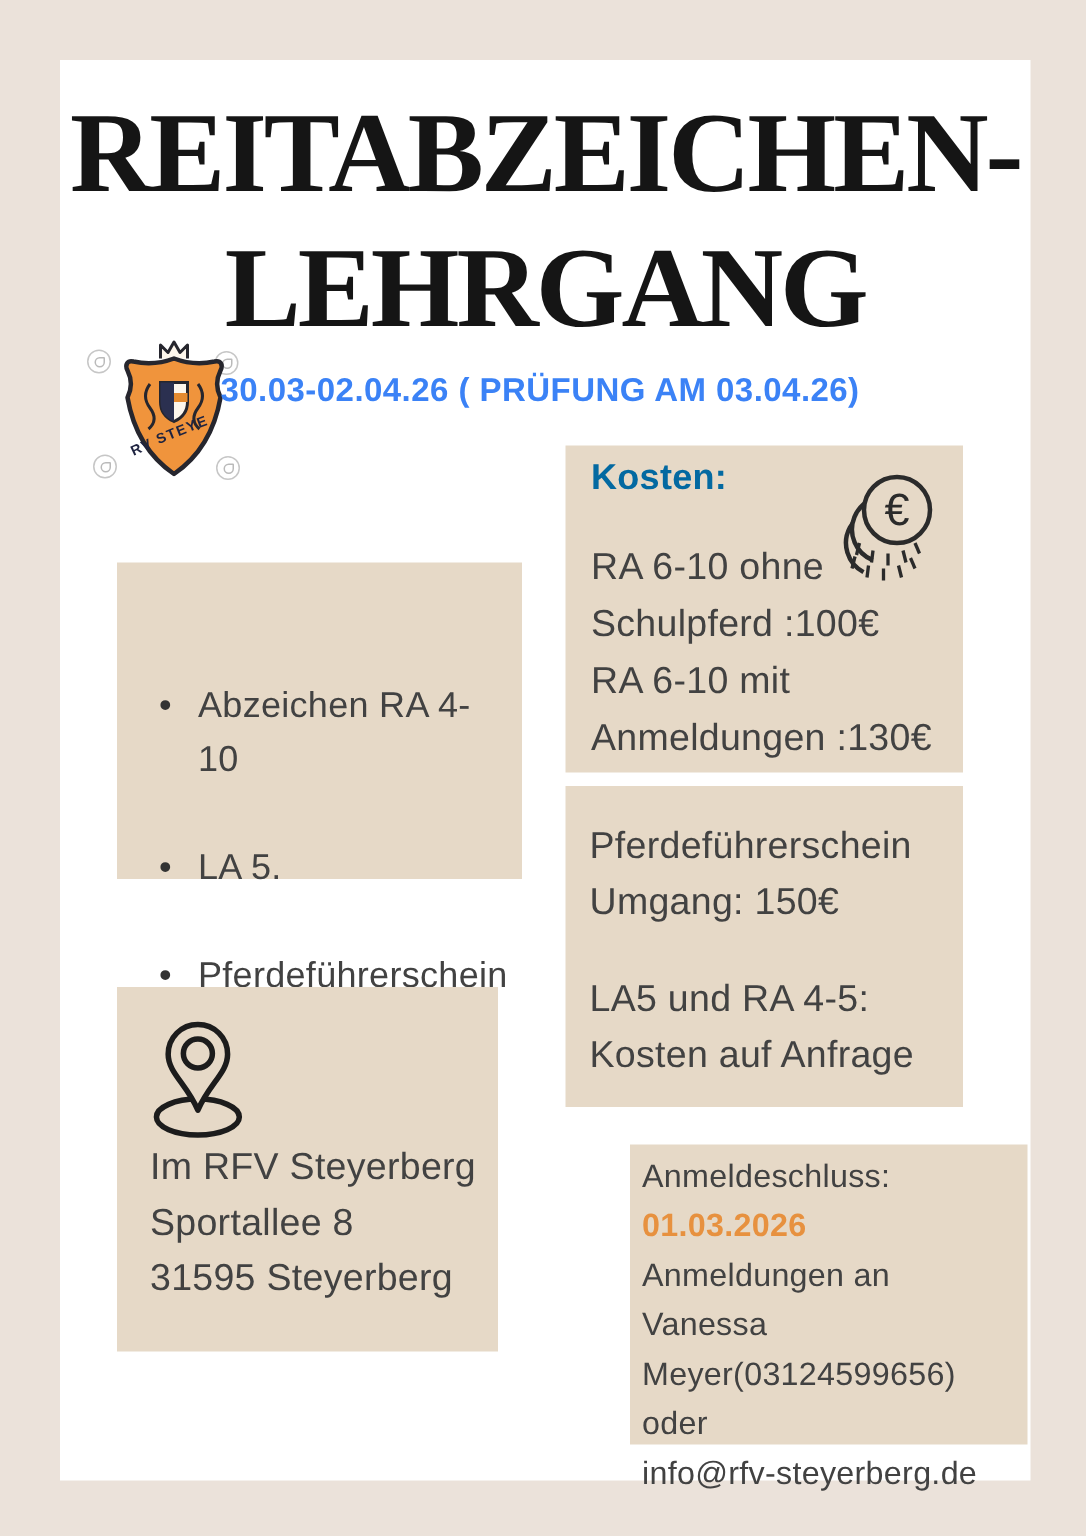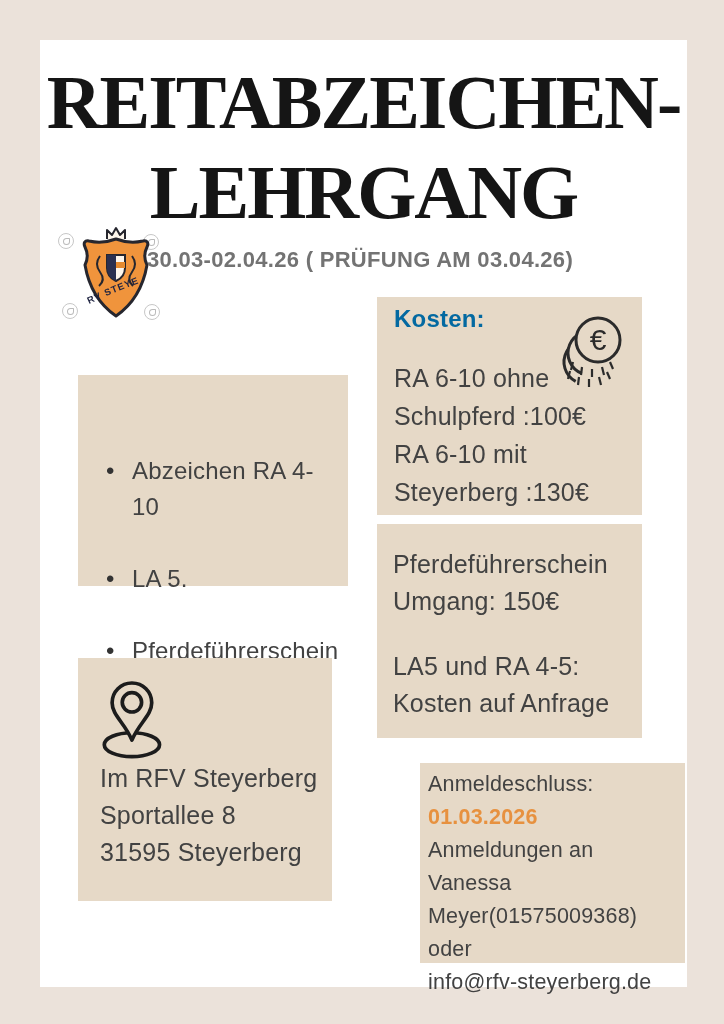--- a/index.html
+++ b/index.html
@@ -25,21 +25,21 @@
   .club-name .l2{font-size:13.5px;display:block;margin-top:2px;}
 
   .crest{position:absolute;left:36px;top:186px;width:80px;height:94px;}
 
   .stamp{position:absolute;width:14px;height:14px;border:1px solid #8f8f8f;border-radius:50%;
     opacity:.5;}
   .stamp i{position:absolute;left:4px;top:4px;width:5px;height:5px;border:1px solid #777;
     border-radius:50% 10% 50% 50%;display:block;}
 
   .date-line{position:absolute;left:107px;top:207px;white-space:nowrap;
-    font-size:22px;font-weight:700;color:#737373;letter-spacing:0.3px;text-align:center;}
+    font-size:22px;font-weight:700;color:#3b82f6;letter-spacing:0.3px;text-align:center;}
 
   
   .box{position:absolute;background:#e6d9c7;}
   .box-offers{left:38px;top:335px;width:270px;height:211px;}
   .box-costs{left:337px;top:257px;width:265px;height:218px;}
   .box-costs2{left:337px;top:484px;width:265px;height:214px;}
   .box-location{left:38px;top:618px;width:254px;height:243px;}
   .box-registration{left:337px;top:723px;width:265px;height:200px;margin-left:43px;}
 
   .body-text{color:#424242;letter-spacing:0.2px;}
@@ -134,21 +134,21 @@
           <line x1="44" y1="52" x2="46" y2="60"></line>
           <line x1="52" y1="47" x2="55" y2="54"></line>
         </g>
         <circle cx="40" cy="25" r="22" fill="#e6d9c7" stroke="#2b2b2b" stroke-width="3"></circle>
         <text x="40" y="35" text-anchor="middle" font-size="30" fill="#2b2b2b" font-family="Liberation Sans, sans-serif">€</text>
       </svg>
       <div class="costs-lines body-text">
         <span>RA 6-10 ohne</span>
         <span>Schulpferd :100€</span>
         <span>RA 6-10 mit</span>
-        <span>Steyerberg :130€</span>
+        <span>Anmeldungen :130€</span>
       </div>
     </div>
 
     <div class="box box-costs2">
       <div class="costs2-group costs2-g1 body-text">
         <span>Pferdeführerschein</span>
         <span>Umgang: 150€</span>
       </div>
       <div class="costs2-group costs2-g2 body-text">
         <span>LA5 und RA 4-5:</span>
@@ -167,20 +167,20 @@
         <span>Sportallee 8</span>
         <span>31595 Steyerberg</span>
       </div>
     </div>
 
     <div class="box box-registration">
       <div class="reg-content body-text">
         <span>Anmeldeschluss:</span>
         <span class="reg-deadline">01.03.2026</span>
         <span>Anmeldungen an Vanessa</span>
-        <span>Meyer(01575009368)</span>
+        <span>Meyer(03124599656)</span>
         <span>oder</span>
         <span>info@rfv-steyerberg.de</span>
       </div>
     </div>
 
   </div>
 </div>
 
 </body></html>

